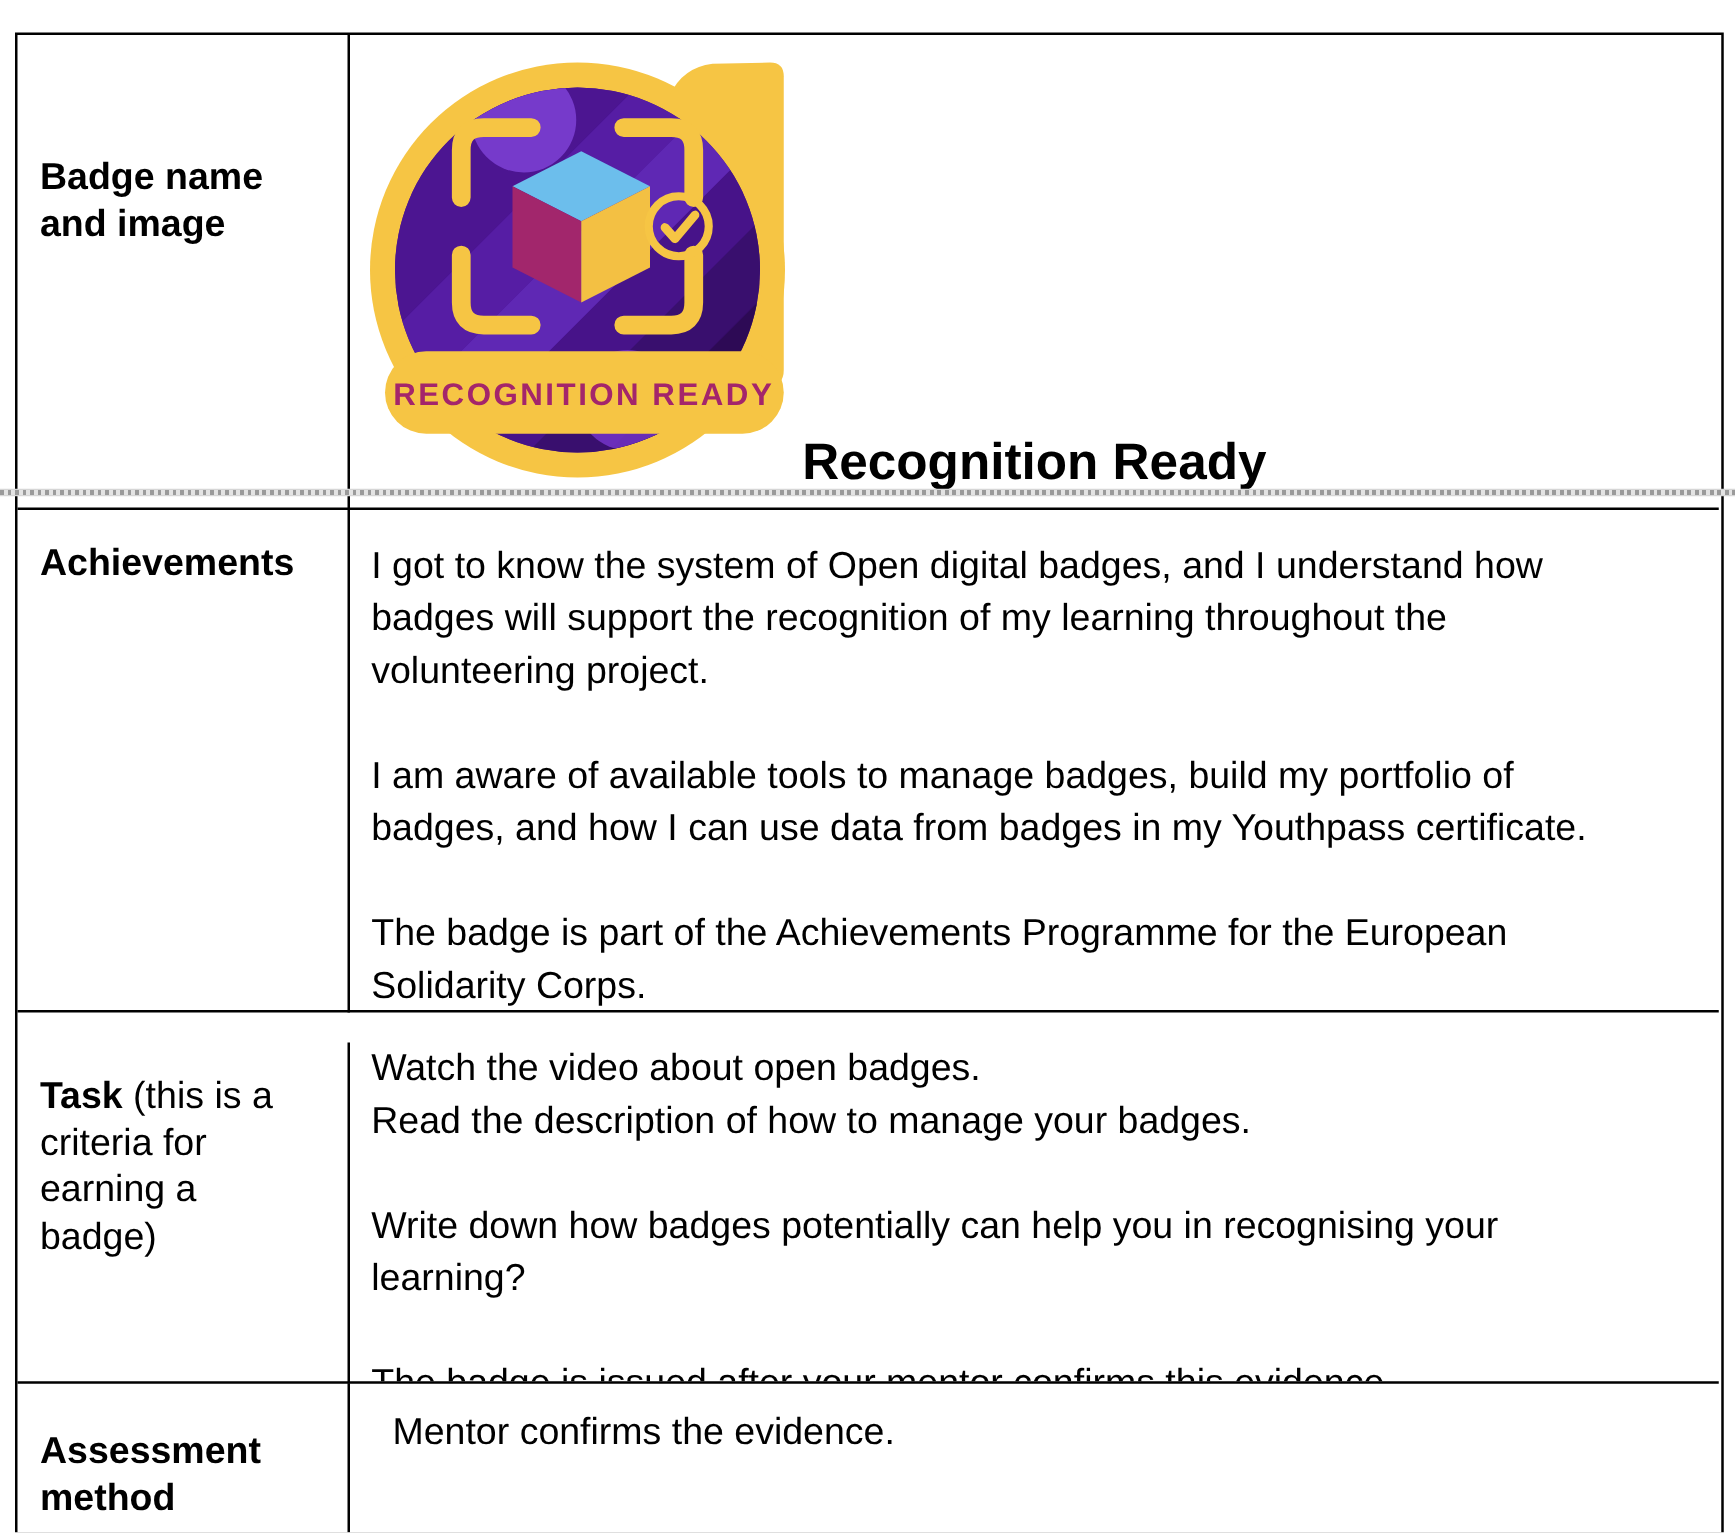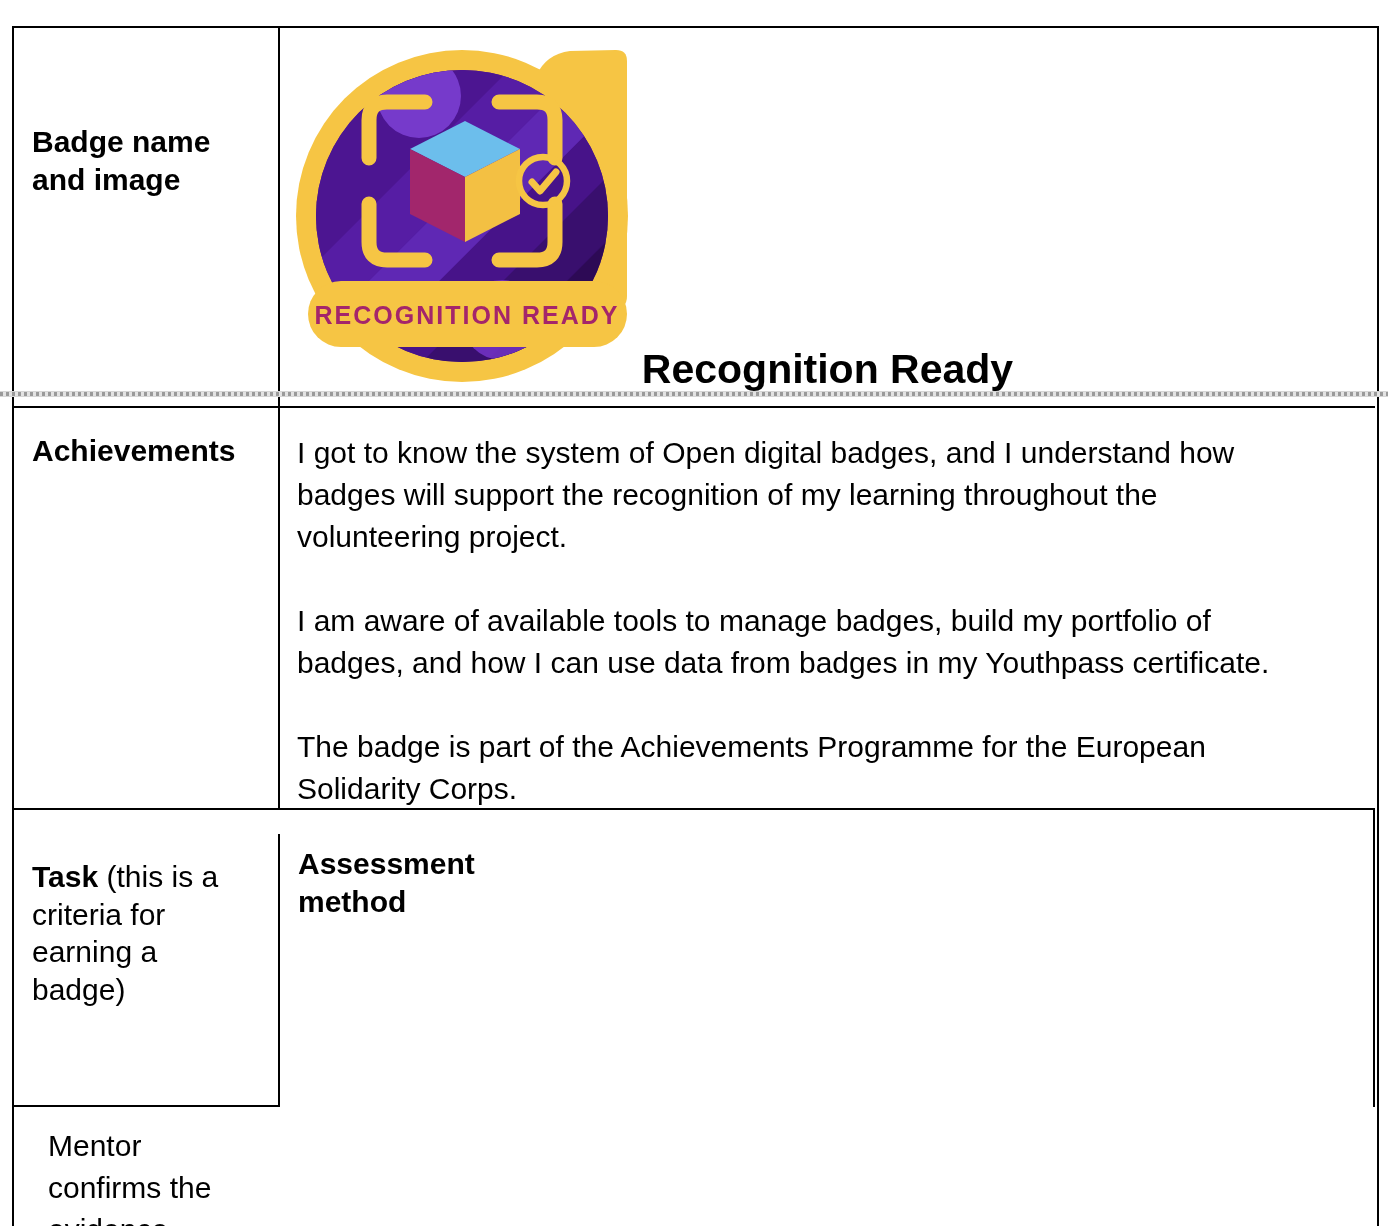--- a/index.html
+++ b/index.html
@@ -116,20 +116,27 @@
 I am aware of available tools to manage badges, build my portfolio of
 badges, and how I can use data from badges in my Youthpass certificate.
 
 The badge is part of the Achievements Programme for the European
 Solidarity Corps.</div>
 
     <div class="cell col1 rb label-cell task-label"><span class="bold">Task</span><span> (this is a
 criteria for
 earning a
 badge)</span></div>
+    <div class="cell rb body-cell">Watch the video about open badges.
+Read the description of how to manage your badges.
+
+Write down how badges potentially can help you in recognising your
+learning?
+
+The badge is issued after your mentor confirms this evidence.</div>
 
     <div class="cell col1 label-cell label-assess">Assessment
 method</div>
     <div class="cell body-cell body-assess">Mentor confirms the evidence.</div>
 
   </div>
 
   <div class="page-break"></div>
 
 </div>

